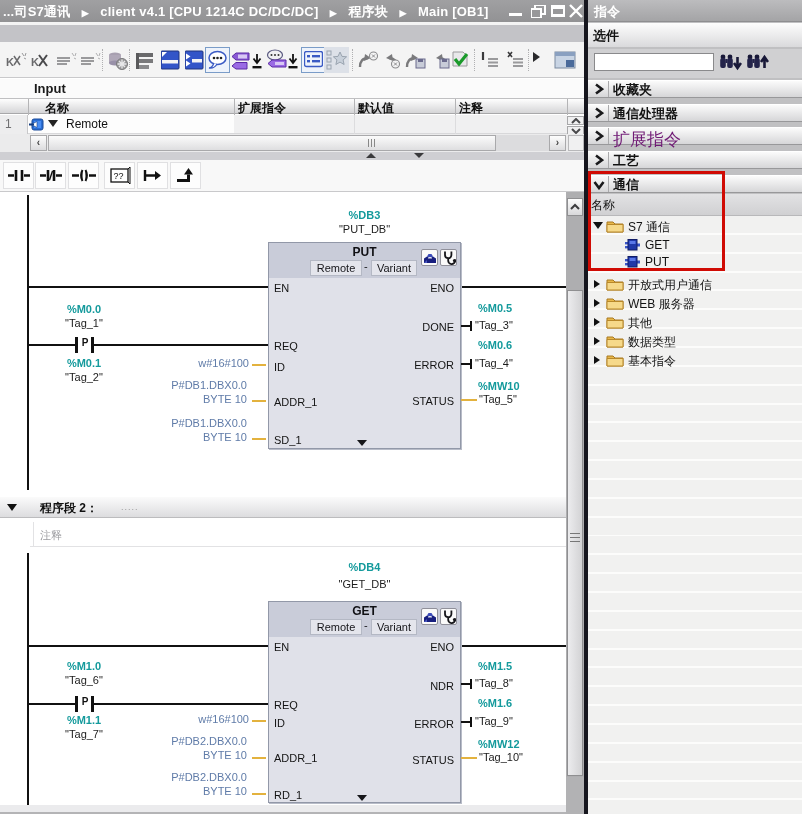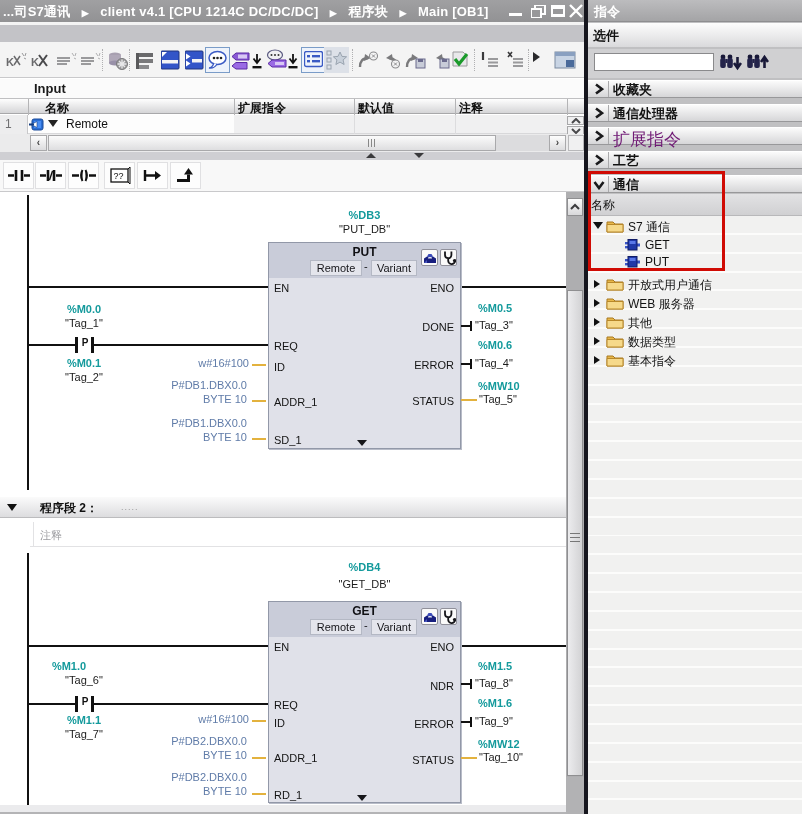--- a/index.html
+++ b/index.html
@@ -364,21 +364,21 @@
       <div class="a pin" style="left:5px;top:97px;">REQ</div>
       <div class="a pin" style="left:5px;top:115px;">ID</div>
       <div class="a pin" style="left:5px;top:150px;">ADDR_1</div>
       <div class="a pin" style="left:5px;top:187px;">RD_1</div>
       <div class="a pin" style="right:6px;top:39px;text-align:right;">ENO</div>
       <div class="a pin" style="right:6px;top:78px;">NDR</div>
       <div class="a pin" style="right:6px;top:116px;text-align:right;">ERROR</div>
       <div class="a pin" style="right:6px;top:152px;text-align:right;">STATUS</div>
       <div class="a" style="left:88px;top:193px;width:0;height:0;border-left:5px solid transparent;border-right:5px solid transparent;border-top:6px solid #16161a;"></div>
     </div>
-    <div class="a teal ctr" style="left:39px;top:468px;width:60px;">%M1.0</div>
+    <div class="a teal ctr" style="left:54px;top:468px;width:60px;">%M1.0</div>
     <div class="a tag ctr" style="left:54px;top:482px;width:60px;">"Tag_6"</div>
     <div class="a teal ctr" style="left:54px;top:522px;width:60px;">%M1.1</div>
     <div class="a tag ctr" style="left:54px;top:536px;width:60px;">"Tag_7"</div>
     <div class="a ptr rt" style="left:149px;top:521px;width:100px;">w#16#100</div>
     <div class="a owire" style="left:252px;top:528px;width:14px;height:2px;"></div>
     <div class="a ptr rt" style="left:147px;top:543px;width:100px;">P#DB2.DBX0.0</div>
     <div class="a ptr rt" style="left:147px;top:557px;width:100px;">BYTE 10</div>
     <div class="a owire" style="left:252px;top:565px;width:14px;height:2px;"></div>
     <div class="a ptr rt" style="left:147px;top:579px;width:100px;">P#DB2.DBX0.0</div>
     <div class="a ptr rt" style="left:147px;top:593px;width:100px;">BYTE 10</div>

